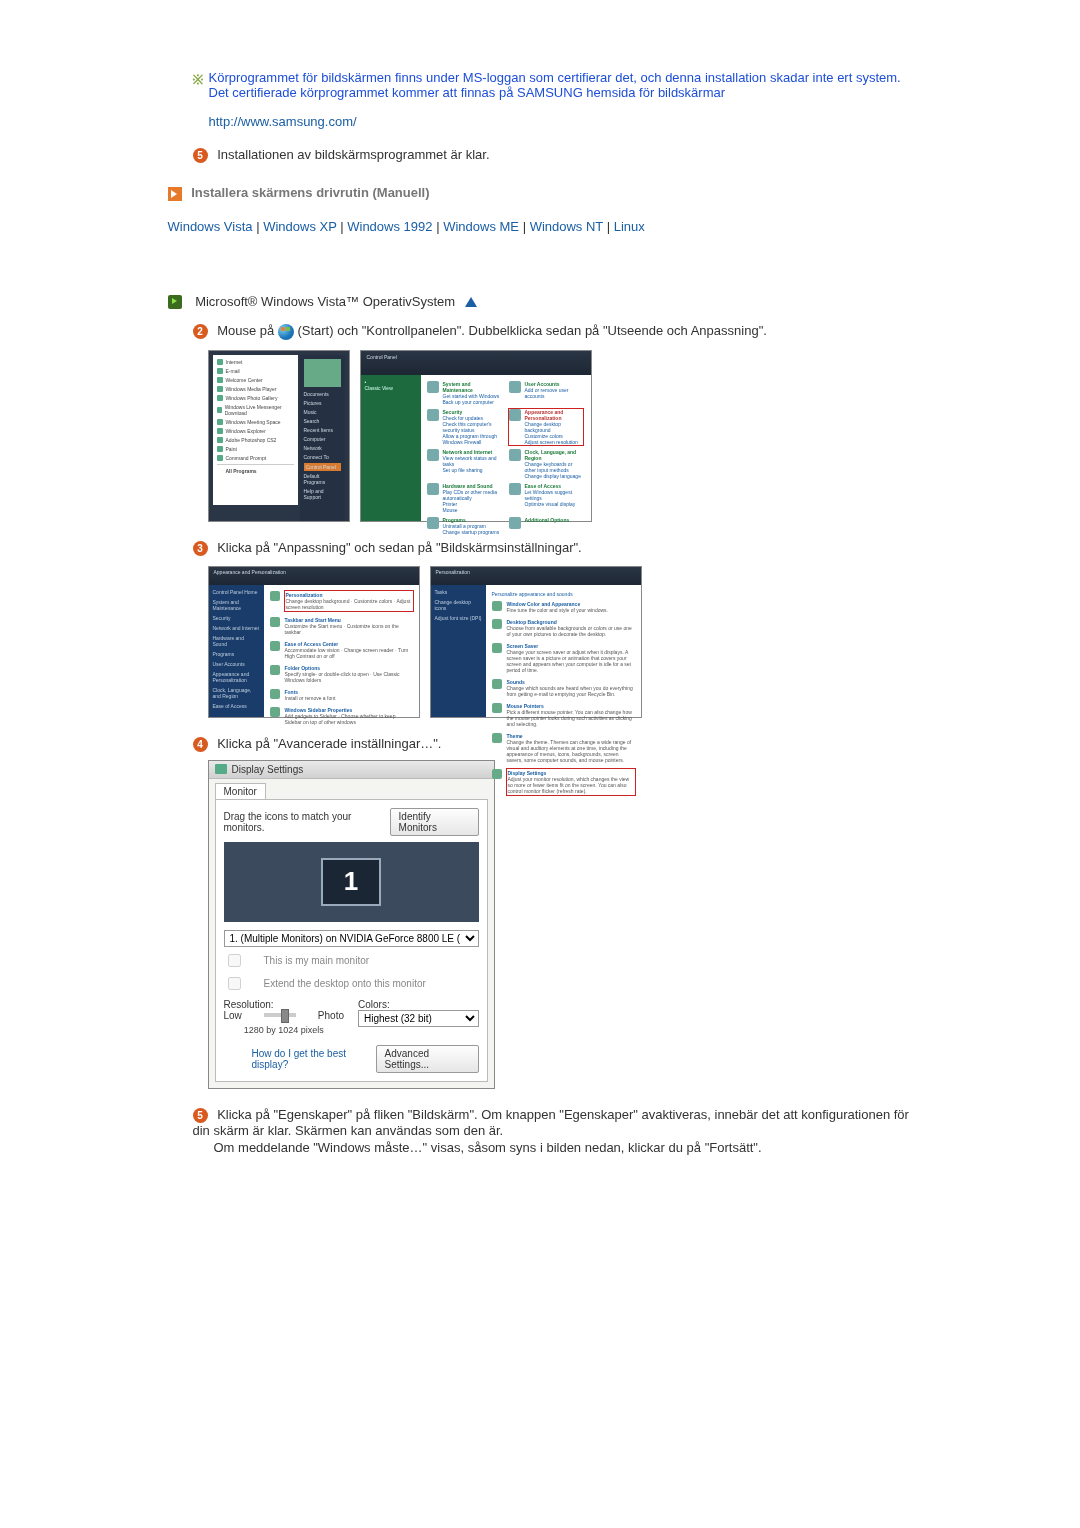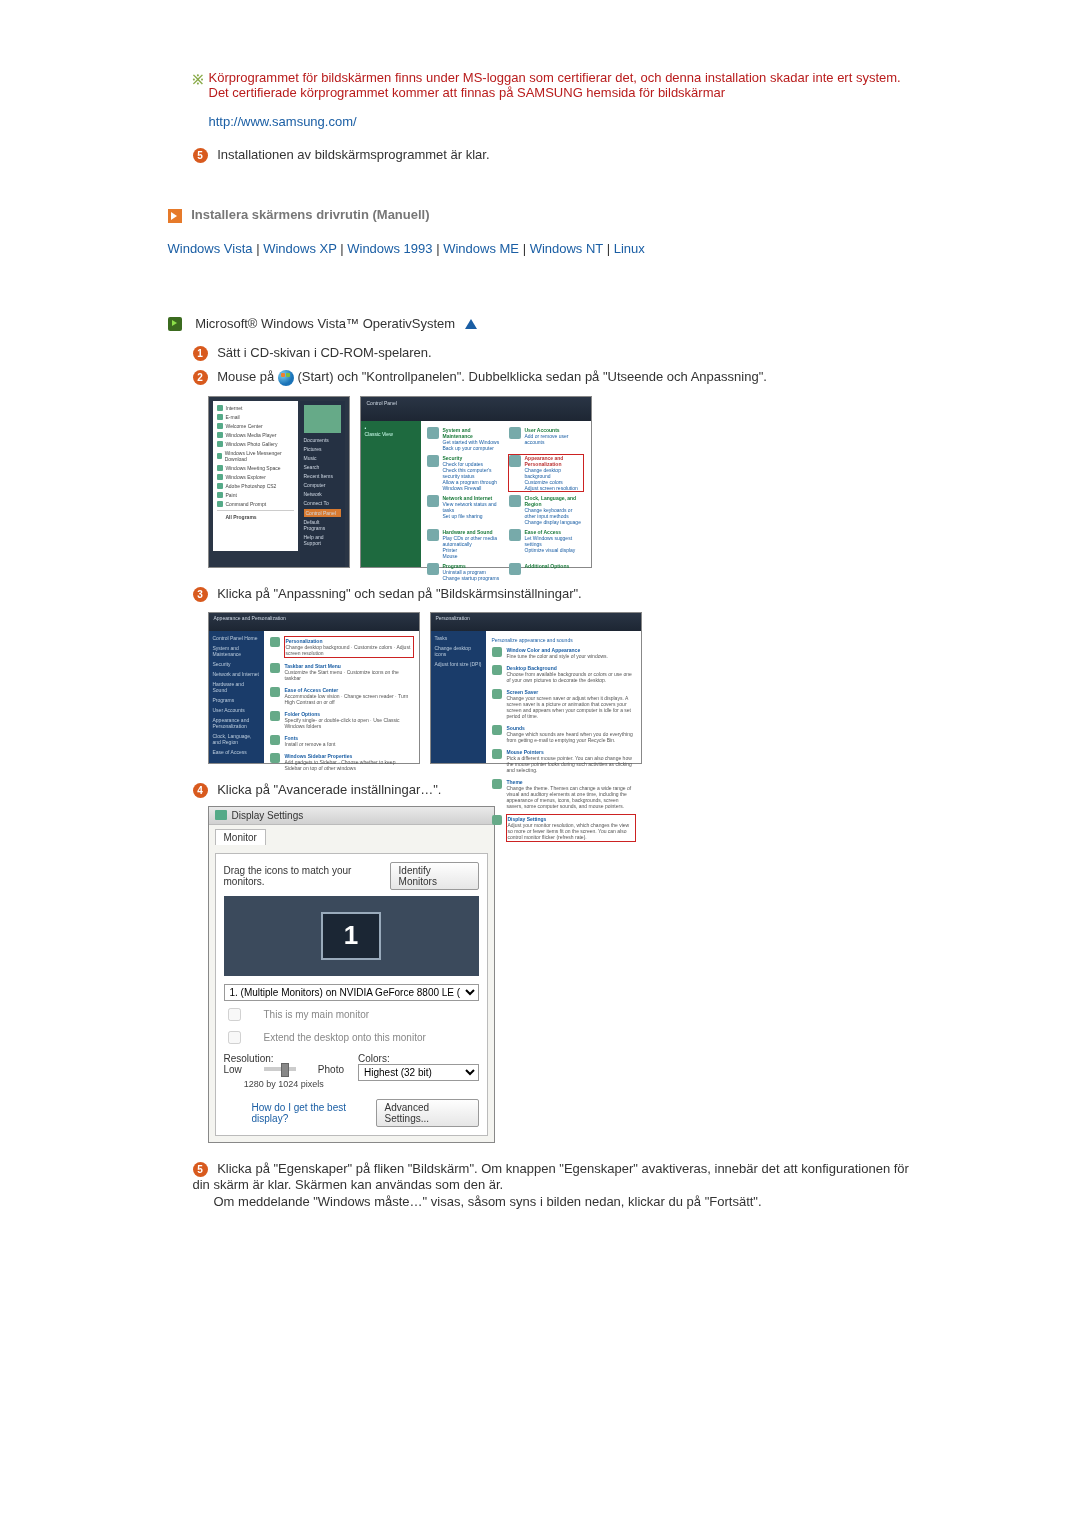--- a/index.html
+++ b/index.html
@@ -21,21 +21,21 @@
     margin-bottom: 18px;
   }
   .green-asterisk {
     color: #8aab4a;
     font-weight: bold;
     display: inline-block;
     width: 16px;
     vertical-align: top;
   }
   .green-text {
-    color: #b91c1c;
+    color: #1d4ed8;
   }
   .link {
     color: #1a5ea4;
     text-decoration: none;
   }
   .num-badge {
     display: inline-block;
     width: 15px;
     height: 15px;
     border-radius: 50%;
@@ -44,21 +44,21 @@
     font-size: 10px;
     line-height: 15px;
     text-align: center;
     font-weight: bold;
     vertical-align: middle;
     margin-right: 6px;
   }
   .install-line {
     margin-left: 25px;
     margin-top: 10px;
-    margin-bottom: 44px;
+    margin-bottom: 22px;
   }
   .section-header {
     margin-top: 20px;
     margin-bottom: 18px;
   }
   .arrow-badge {
     display: inline-block;
     width: 14px;
     height: 14px;
     background: #e67a2a;
@@ -220,21 +220,21 @@
   
   .dialog {
     width: 285px; border:1px solid #888; background:#f4f4f0; font-size:10px;
     margin-left:40px; margin-bottom:18px;
   }
   .dialog .titlebar {
     background:linear-gradient(#eaeaea,#d0d0d0);
     padding:3px 6px; font-size:10px; color:#333; display:flex; gap:5px; align-items:center;
     border-bottom:1px solid #bbb;
   }
-  .dialog .tabs { padding:4px 6px 8px 6px; font-size:10px; }
+  .dialog .tabs { padding:4px 6px 0 6px; font-size:10px; }
   .dialog .tab { display:inline-block; border:1px solid #bbb; border-bottom:none; padding:2px 8px; background:#fff; }
   .dialog .content { border:1px solid #bbb; background:#fff; margin:0 6px 6px 6px; padding:8px; }
   .dialog .drag-text { font-size:10px; margin-bottom:6px; display:flex; justify-content:flex-start; align-items:center; }
   .dialog .btn {
     display:inline-block; border:1px solid #999; background:linear-gradient(#fefefe,#e6e6e6);
     padding:2px 8px; font-size:10px; border-radius:2px; cursor:pointer;
   }
   .dialog .mon-area {
     height:80px; background:#3b4a5c; display:flex; align-items:center; justify-content:center;
     margin-bottom:8px;
@@ -294,41 +294,37 @@
   <div class="section-header">
     <span class="arrow-badge"></span>
     <span class="section-title">Installera skärmens drivrutin (Manuell)</span>
   </div>
 
   <div class="os-links">
     <a href="#">Windows Vista</a>
     <span class="sep"> | </span>
     <a href="#">Windows XP</a>
     <span class="sep"> | </span>
-    <a href="#">Windows 1993</a>
+    <a href="#">Windows 1992</a>
     <span class="sep"> | </span>
     <a href="#">Windows ME</a>
     <span class="sep"> | </span>
     <a href="#">Windows NT</a>
     <span class="sep"> | </span>
     <a href="#">Linux</a>
   </div>
 
   <div style="height:30px;"></div>
 
   <div class="os-line">
     <span class="green-arrow-badge"></span>
     <span>Microsoft® Windows Vista™ OperativSystem</span>
     <a href="#"><span class="triangle-up"></span></a>
   </div>
 
-  <div class="step">
-    <span class="num-badge">1</span>
-    <span>Sätt i CD-skivan i CD-ROM-spelaren.</span>
-  </div>
 
   <div class="step">
     <span class="num-badge">2</span>
     <span>Mouse på </span>
     <span class="start-orb"></span>
     <span>(Start) och "Kontrollpanelen". Dubbelklicka sedan på "Utseende och Anpassning".</span>
   </div>
 
   <div class="screenshots-row">
 

